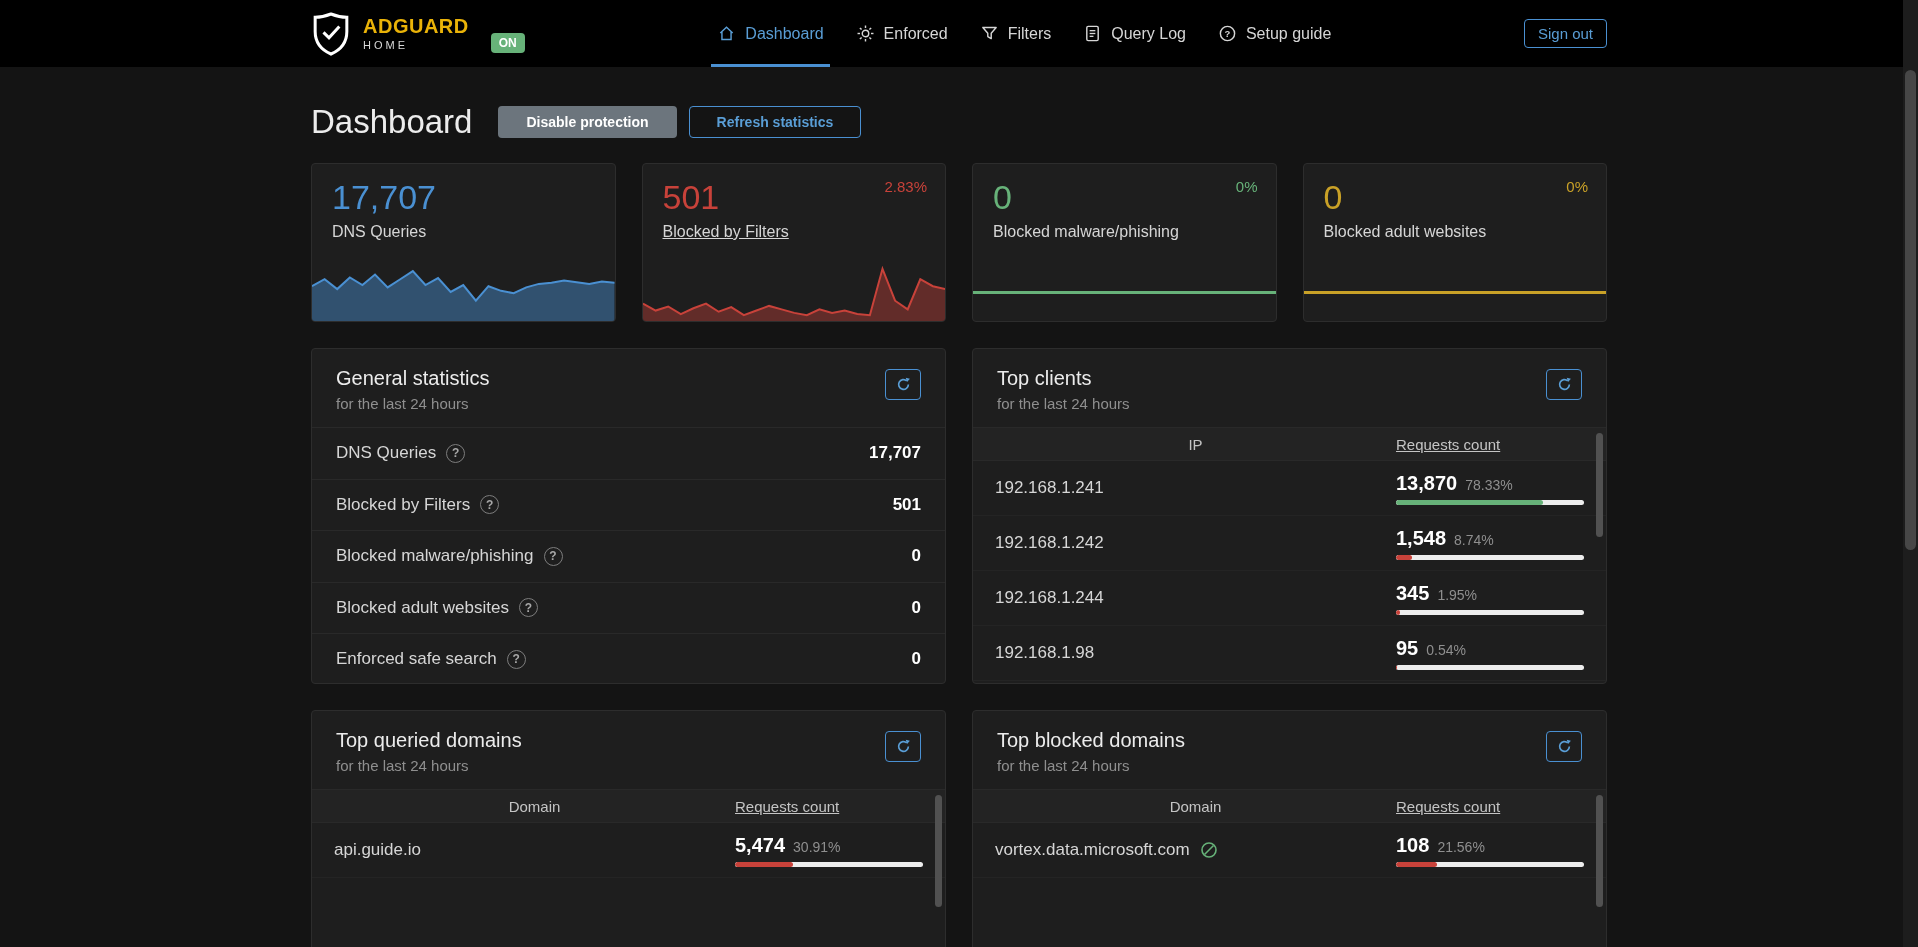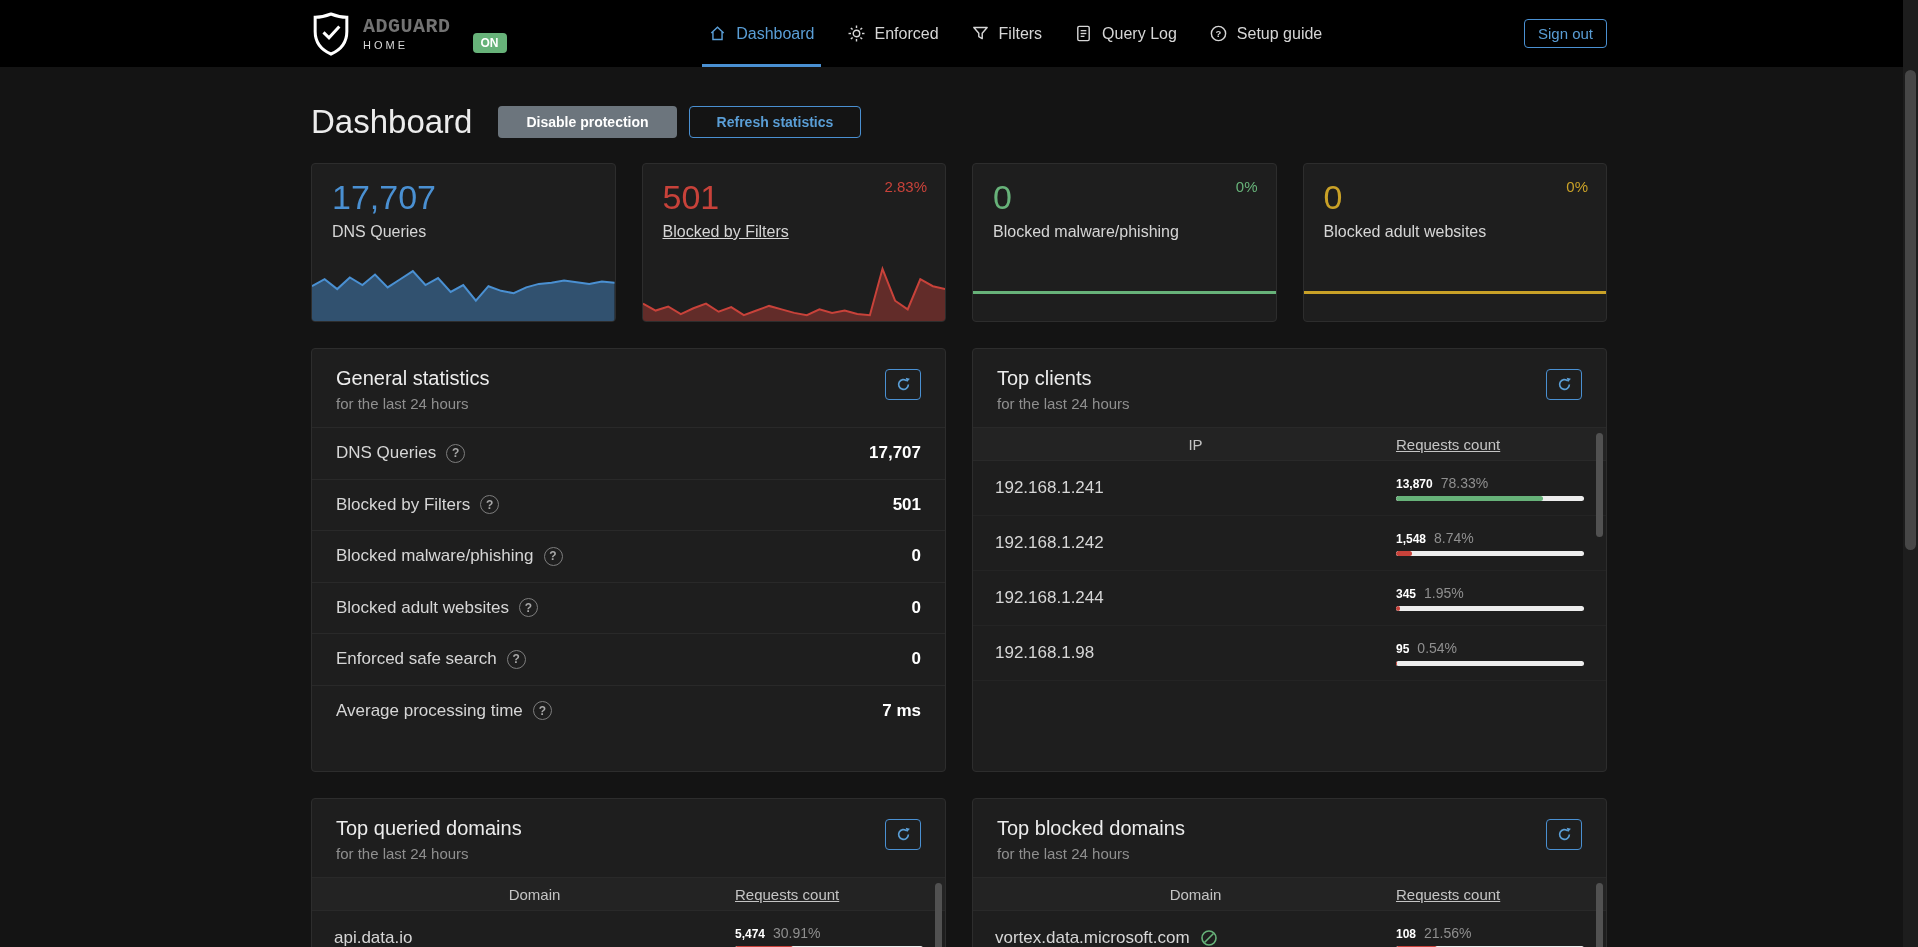--- a/index.html
+++ b/index.html
@@ -4,21 +4,21 @@
 <style>
   * { margin:0; padding:0; box-sizing:border-box; }
   html,body { width:1918px; height:947px; overflow:hidden; background:#141414;
     font-family:"Liberation Sans", sans-serif; color:#e6e6e6; }
 
   
   .app-header { height:67px; background:#000; }
   .header-inner { width:1296px; margin:0 auto; height:100%; display:flex; align-items:center; }
   .brand { display:flex; align-items:center; gap:12px; cursor:pointer; }
   .logo-svg { width:40px; height:46px; display:block; }
-  .brand-name { font-size:20px; font-weight:700; color:#737373; letter-spacing:0.5px; line-height:1.05;font-family:Liberation Mono, monospace; }
+  .brand-name { font-size:20px; font-weight:700; color:#eab308; letter-spacing:0.5px; line-height:1.05; }
   .brand-sub { font-size:11px; color:#d8d8d8; letter-spacing:3px; margin-top:2px; }
   .on-badge { background:#67b279; color:#fff; font-size:12px; font-weight:700;
     border-radius:4px; padding:3px 8px; margin-left:10px; align-self:flex-start; margin-top:22px; }
   .main-nav { flex:1; display:flex; justify-content:center; align-self:stretch; }
   .nav-item { display:flex; align-items:center; gap:9px; padding:3px 6px 0;
     margin:0 10px; color:#d6d6d6; font-size:16px; text-decoration:none; cursor:pointer;
     border-bottom:3px solid transparent; }
   .nav-item svg { width:19px; height:19px; display:block; }
   .nav-item.active { color:#5a9ed6; border-bottom-color:#4a90d2; }
   .signout-btn { background:transparent; border:1px solid #4a90d2; color:#5a9ed6;
@@ -45,21 +45,21 @@
   .stat-value { font-size:34px; font-weight:400; line-height:1.05; }
   .stat-label { margin-top:7px; font-size:16px; color:#d6d6d6; display:inline-block; }
   .stat-link { text-decoration:underline; cursor:pointer; }
   .stat-pct { position:absolute; top:14px; right:18px; font-size:15px; }
   .spark { position:absolute; left:0; bottom:0; width:100%; height:58px; display:block; }
   .flat-line { position:absolute; left:0; right:0; bottom:27px; height:3px; }
 
   
   .panel-grid { display:grid; grid-template-columns:1fr 1fr; gap:26px; margin-top:26px; }
   .panel { background:#1e1e1e; border:1px solid #2d2d2d; border-radius:4px;
-    height:424px; position:relative; overflow:hidden; }
+    height:336px; position:relative; overflow:hidden; }
   .panel-header { display:flex; justify-content:space-between; align-items:flex-start;
     padding:18px 24px 15px; }
   .panel-title { font-size:20px; color:#ececec; }
   .panel-sub { font-size:15px; color:#8f8f8f; margin-top:5px; }
   .refresh-btn { width:36px; height:31px; border:1px solid #4a90d2; background:transparent;
     border-radius:4px; color:#5a9ed6; display:flex; align-items:center; justify-content:center;
     cursor:pointer; margin-top:2px; }
   .refresh-btn svg { width:15px; height:15px; display:block; }
 
   
@@ -76,21 +76,21 @@
   .thead { display:flex; align-items:center; height:34px; padding-left:22px;
     border-top:1px solid #292929; border-bottom:1px solid #292929;
     background:rgba(255,255,255,0.025); font-size:15px; color:#c4c4c4; }
   .th-main { flex:1; text-align:center; }
   .th-count { width:210px; text-align:left; padding-right:28px;text-decoration:underline; }
   .trow { display:flex; align-items:center; height:55px; padding-left:22px;
     border-bottom:1px solid #242424; }
   .td-main { flex:1; font-size:17px; color:#d6d6d6; display:flex; align-items:center; }
   .td-count { width:210px; padding-right:16px; }
   .count-line { display:flex; align-items:baseline; gap:8px; }
-  .count-num { font-size:12px; font-weight:700; color:#fff; }
+  .count-num { font-size:20px; font-weight:700; color:#fff; }
   .count-pct { font-size:14px; color:#8f8f8f; }
   .bar { margin-top:5px; width:188px; height:5px; background:#ededed; border-radius:3px; overflow:hidden; }
   .bar-fill { height:100%; border-radius:3px; }
   .blocked-ic { width:18px; height:18px; margin-left:10px; flex:0 0 auto; }
 
   .vthumb { position:absolute; right:3px; width:7px; background:#515151; border-radius:4px; cursor:pointer; }
 </style>
 </head>
 <body>
 
@@ -344,21 +344,21 @@
             <path d="M13.2 8 A5.2 5.2 0 1 1 11.5 4.1" fill="none" stroke="currentColor" stroke-width="1.8"></path>
             <polygon points="10.4,0.8 14.8,1.9 11.8,5.2" fill="currentColor"></polygon>
           </svg>
         </button>
       </div>
       <div class="thead">
         <div class="th-main">Domain</div>
         <div class="th-count">Requests count</div>
       </div>
       <div class="trow">
-        <div class="td-main">api.data.io</div>
+        <div class="td-main">api.guide.io</div>
         <div class="td-count">
           <div class="count-line">
               <span class="count-num">5,474</span>
               <span class="count-pct">30.91%</span>
             </div>
           <div class="bar">
               <div class="bar-fill" style="width: 30.91%; background: rgb(200, 66, 58);"></div>
             </div>
         </div>
       </div>

